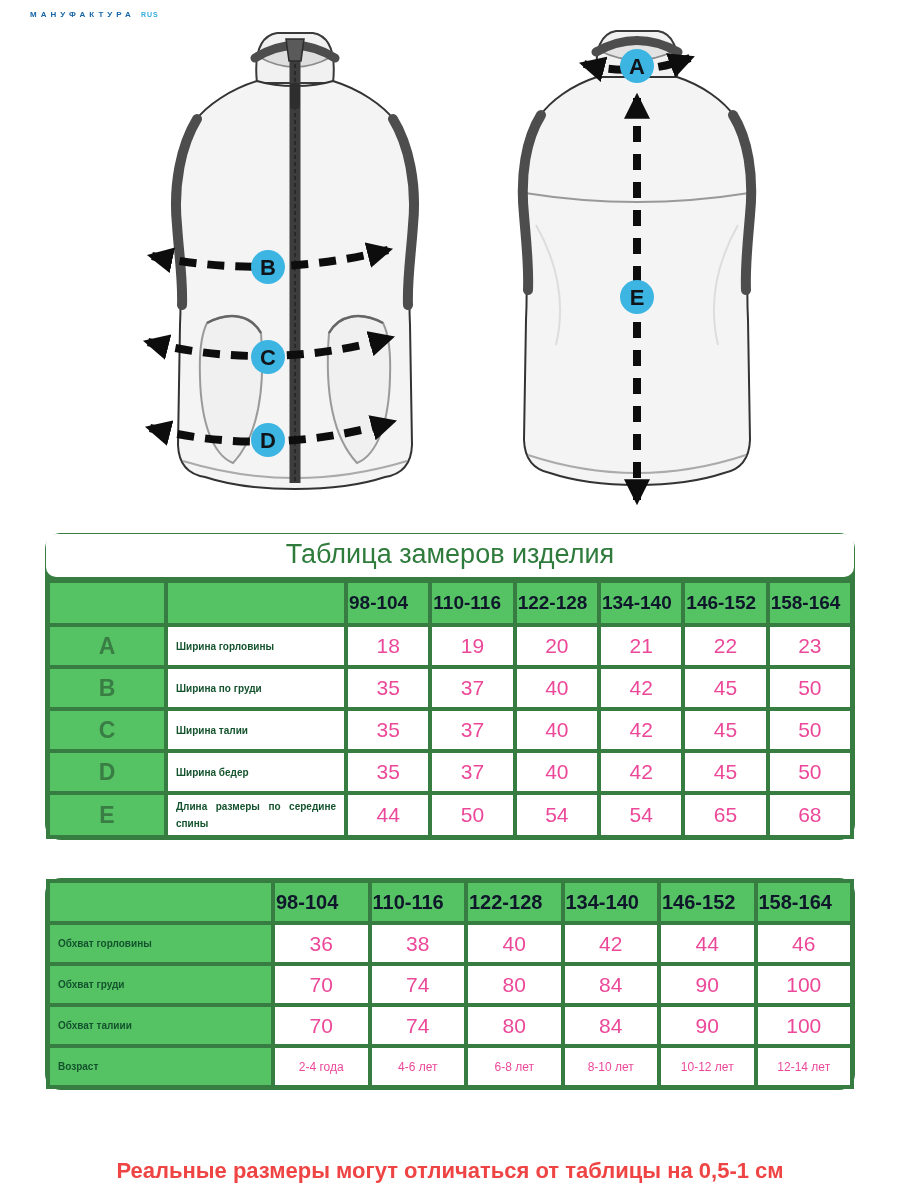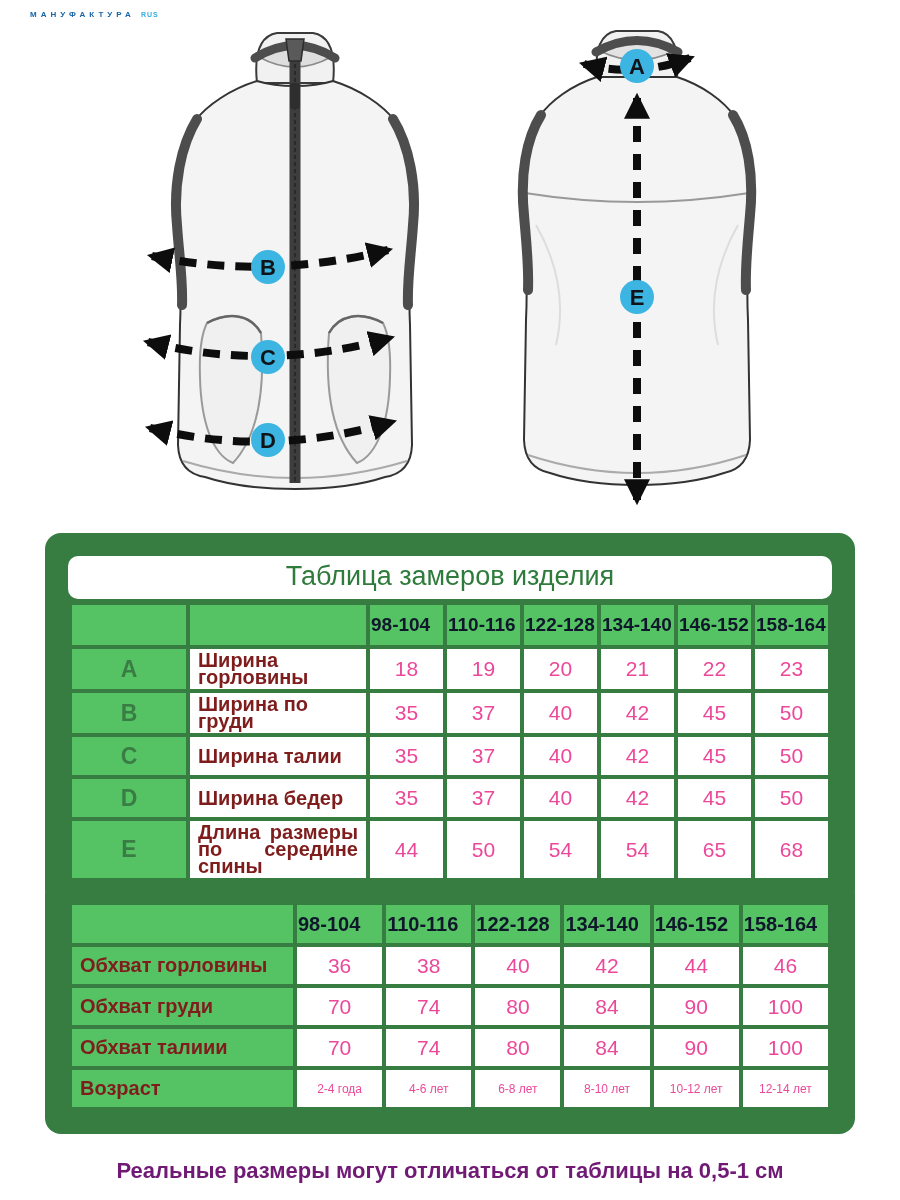--- a/index.html
+++ b/index.html
@@ -24,56 +24,56 @@
     font-size:8px;font-weight:bold;letter-spacing:4px;color:#1565a8;
   }
   .logo-sub .rus{color:#35aede;letter-spacing:1px;font-size:7px;}
   .vest-svg{position:absolute;z-index:1;}
   .overlay-svg{position:absolute;left:0;top:0;z-index:5;pointer-events:none;}
 
   
   .panel{
     position:absolute;left:45px;width:810px;
     background:#377d41;border-radius:16px;
-    padding:23px;box-sizing:border-box;
+    padding:1px;box-sizing:border-box;
   }
   .panel-title{
     background:#ffffff;border-radius:10px;
     text-align:center;color:#2e7b3b;
     font-size:27px;font-weight:500;
     padding:5px 0 7px 0;margin-bottom:2px;
   }
   table{width:100%;border-collapse:collapse;table-layout:fixed;}
   td{border:4px solid #377d41;box-sizing:border-box;overflow:hidden;}
   .cell-green{background:#55c364;}
   .cell-white{background:#ffffff;}
   .hdr{
     color:#0f172a;font-weight:bold;font-size:19px;
     text-align:left;height:44px;
   }
   .key{
     color:#3a7d44;font-weight:bold;font-size:23px;
     text-align:center;height:42px;
   }
   .lbl{
-    color:#7f1d1d;font-weight:bold;font-size:20px;
+    color:#14532d;font-weight:bold;font-size:10px;
     text-align:left;padding:3px 8px;line-height:17px;
   }
   .justify{text-align:justify;}
   .val{
     color:#ec4899;font-size:21px;font-weight:400;text-align:center;
   }
   .age{font-size:12px;}
   #panel1{top:533px;}
   #panel2{top:878px;}
   #panel2 .hdr{font-size:20px;height:42px;}
   #panel2 td{height:41px;}
   .footnote{
     position:absolute;top:1158px;left:0;width:900px;
-    text-align:center;color:#701a75;
+    text-align:center;color:#ef4444;
     font-size:22px;font-weight:bold;
   }
 </style>
 </head>
 <body>
 
 <div class="top-section">
 
   <div class="logo">
     <div class="logo-sub"><span>МАНУФАКТУРА</span> <span class="rus">RUS</span></div>

